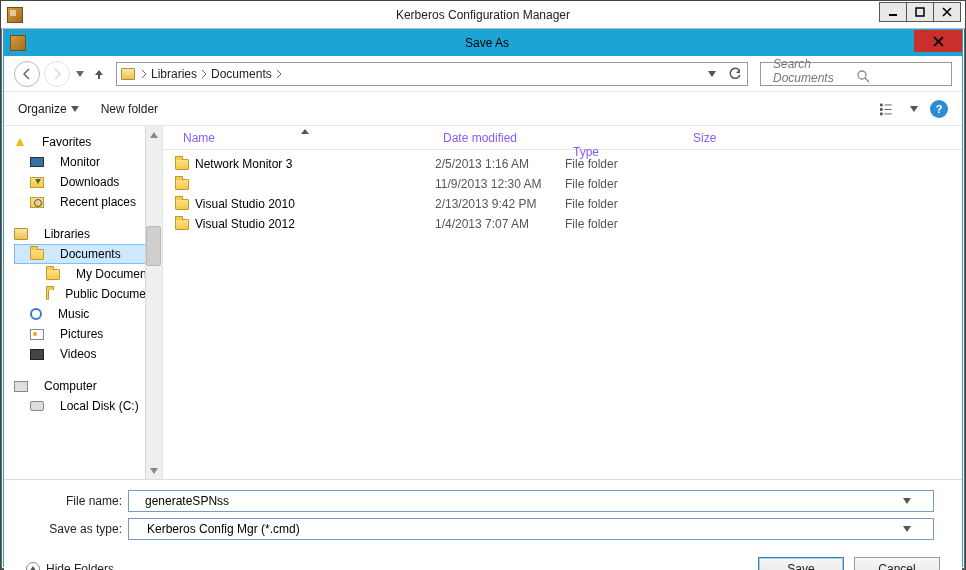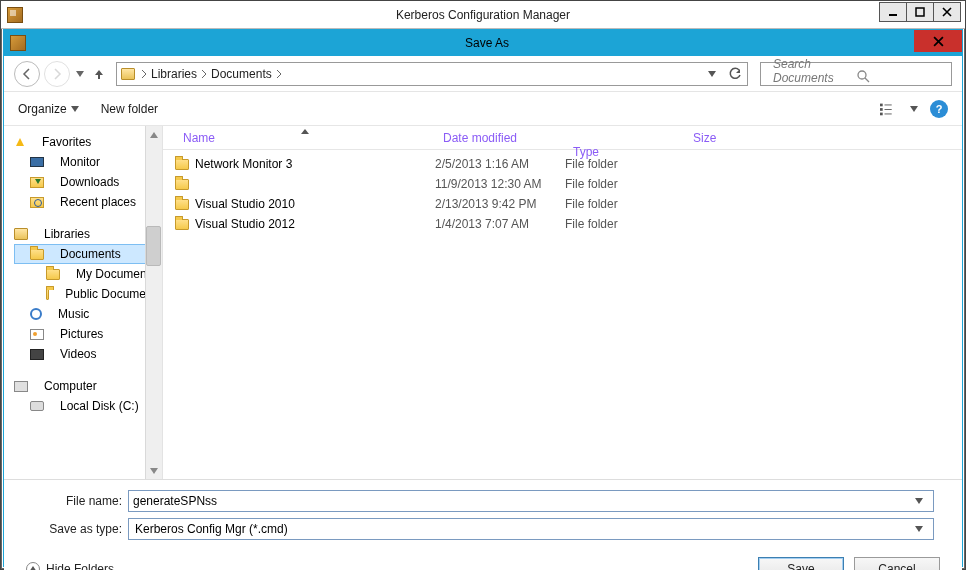--- a/index.html
+++ b/index.html
@@ -130,21 +130,21 @@
   .file-row .fname { width:260px; display:flex; align-items:center; gap:6px; }
   .file-row .fdate { width:130px; color:#555; }
   .file-row .ftype { width:120px; color:#555; }
   .file-row .fsize { width:90px; color:#555; text-align:right; }
 
   .bottom-fields { padding:10px 28px 0 28px; }
   .field-row { display:flex; align-items:center; margin-bottom:6px; }
   .field-label { width:96px; text-align:right; padding-right:6px; color:#222; }
   .field-control {
     flex:1; height:22px; border:1px solid #7a9ac0; background:#fff;
-    display:flex; align-items:center; padding:0 0;
+    display:flex; align-items:center; padding:0 12px;
   }
   .field-control input { border:none; outline:none; width:100%; font-size:12px; padding:0 4px;}
   .field-control .dd { width:18px; text-align:center; color:#555; }
   .combo-text { flex:1; padding:0 6px; }
 
   .footer {
     height:46px; display:flex; align-items:center; padding:0 22px;
   }
   .hide-folders { display:flex; align-items:center; gap:6px; color:#222;}
   .hide-folders .chev { width:14px;height:14px;border:1px solid #888;border-radius:50%; display:flex;align-items:center;justify-content:center;}

